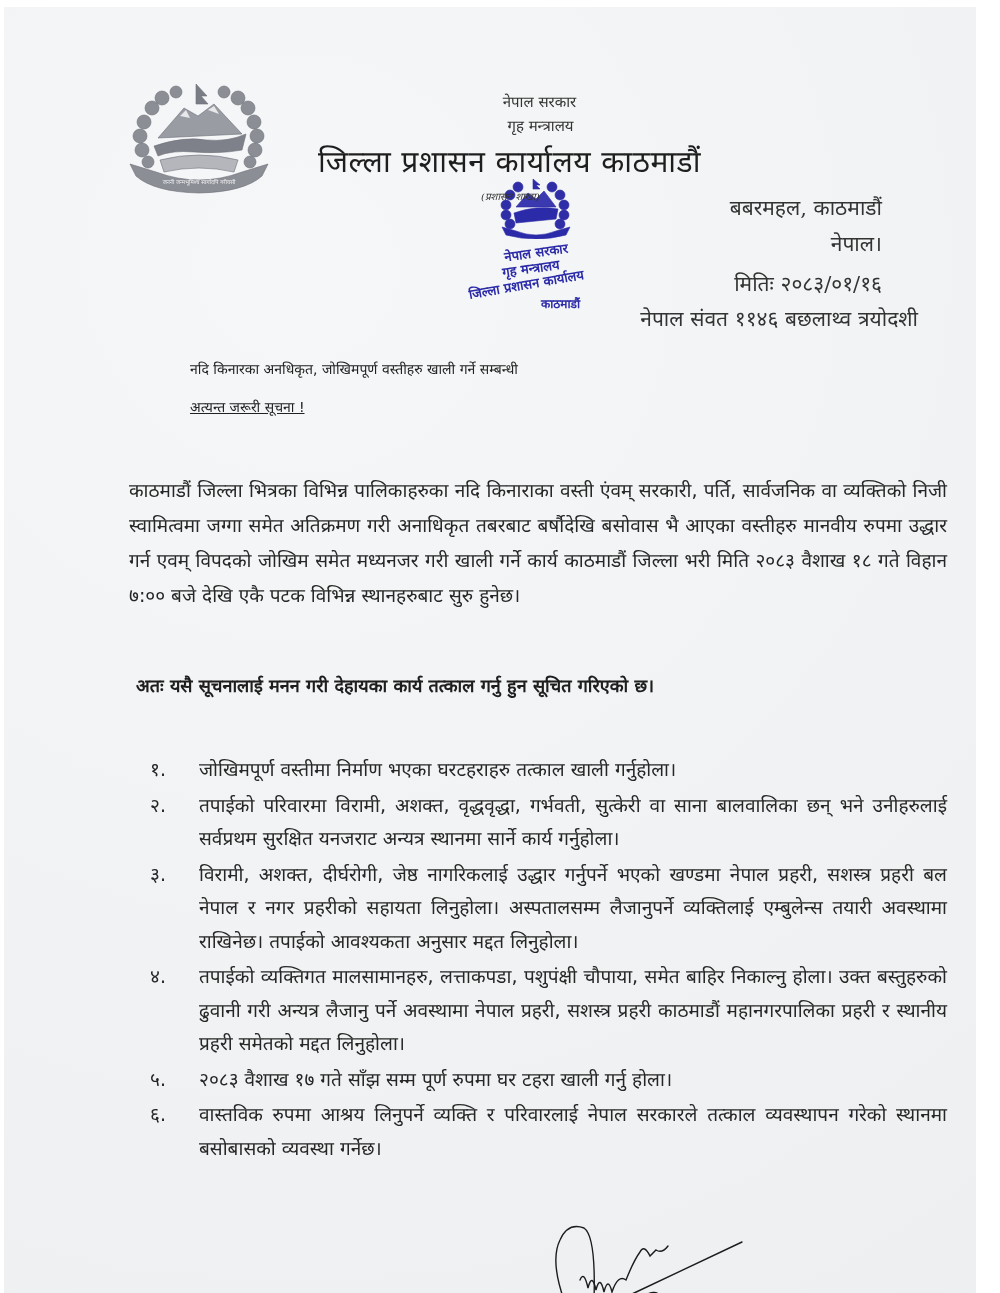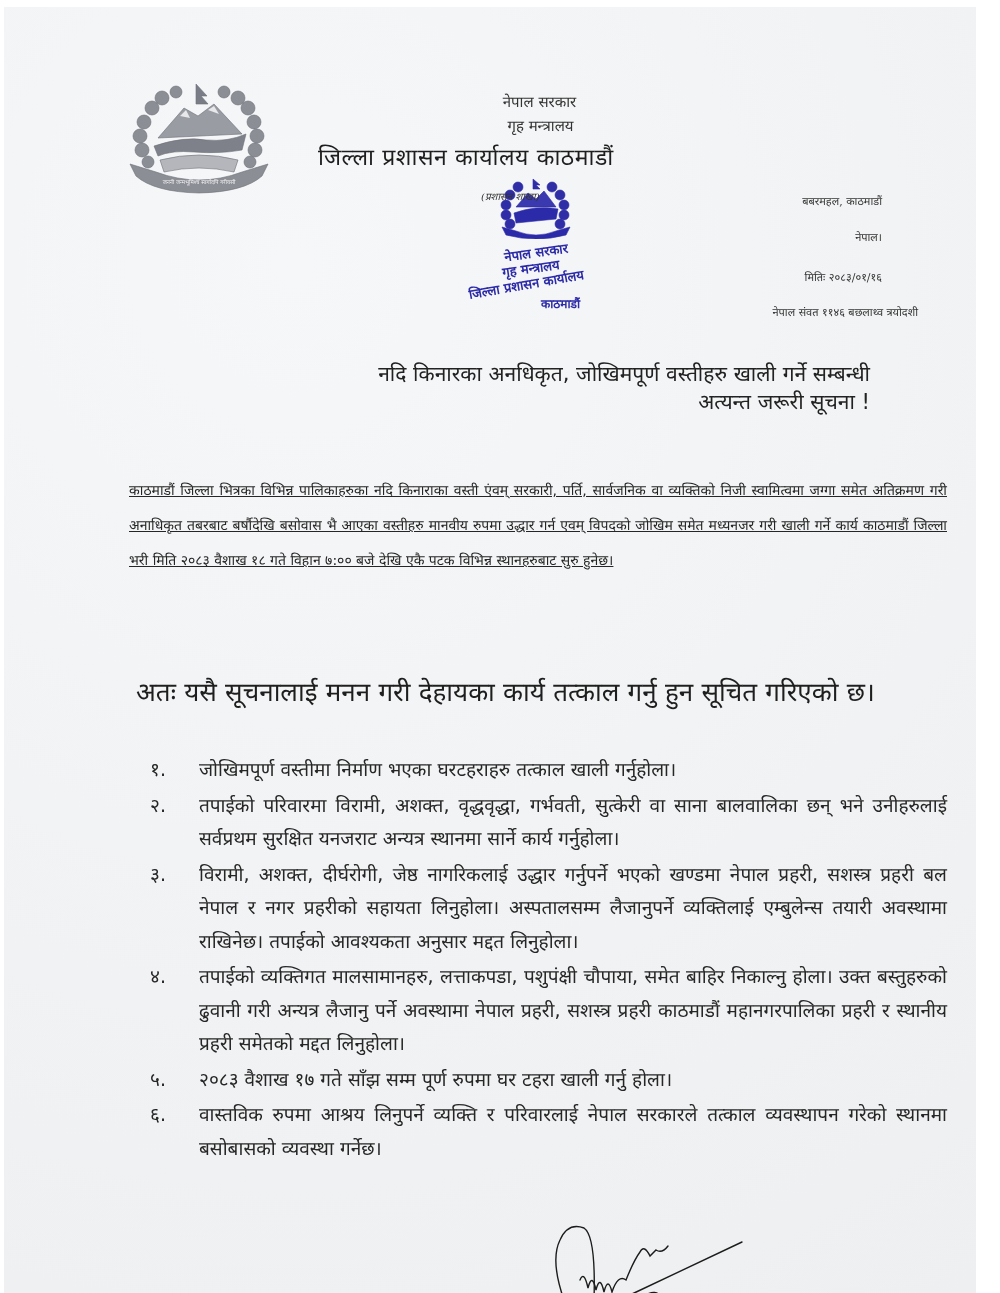--- a/index.html
+++ b/index.html
@@ -41,59 +41,58 @@
     }
 
     .hdr-small {
       font-size: 15px;
       color: #333;
       text-align: center;
       white-space: nowrap;
     }
     .office-title {
       font-family: "DejaVu Sans", sans-serif;
-      font-size: 23px;
+      font-size: 30px;
       color: #1e1e1e;
       white-space: nowrap;
       letter-spacing: 0.5px;
     }
     .branch {
       font-size: 10px;
       color: #333;
       white-space: nowrap;
       font-style: italic;
     }
     .right-info {
-      font-size: 11px;
+      font-size: 21px;
       color: #333;
       white-space: nowrap;
       text-align: left;
     }
 
     .subject {
       font-family: "DejaVu Sans", sans-serif;
-      font-size: 21px;
+      font-size: 14px;
       color: #222;
-      text-align: right;
+      text-align: left;
       white-space: nowrap;
     }
 
     .body-text {
       font-family: "DejaVu Sans", sans-serif;
-      font-size: 14px;
+      font-size: 19px;
       color: #262626;
       line-height: 35px;
       text-align: justify;
       text-align-last: left;
-      text-decoration: underline;
     }
     .lead {
       font-family: "DejaVu Sans", sans-serif;
-      font-size: 26px;
-      font-weight: normal;
+      font-size: 18px;
+      font-weight: bold;
       color: #1e1e1e;
       white-space: nowrap;
     }
     .list-item {
       display: flex;
       font-family: "DejaVu Sans", sans-serif;
       font-size: 19px;
       color: #262626;
       line-height: 33.5px;
     }
@@ -179,21 +178,21 @@
   </div>
 
   <div class="abs branch" style="left:477px; top:182px;">(प्रशासन शाखा)</div>
 
   <div class="abs right-info" style="right:94px; top:186px;">बबरमहल, काठमाडौं</div>
   <div class="abs right-info" style="right:94px; top:222px;">नेपाल।</div>
   <div class="abs right-info" style="right:94px; top:262px;">मितिः २०८३/०१/१६</div>
   <div class="abs right-info" style="right:58px; top:297px;">नेपाल संवत ११४६ बछलाथ्व त्रयोदशी</div>
 
   <div class="abs subject" style="left:186px; top:352px; width:680px;">नदि किनारका अनधिकृत, जोखिमपूर्ण वस्तीहरु खाली गर्ने सम्बन्धी</div>
-  <div class="abs subject" style="left:186px; top:380px; width:680px;">अत्यन्त जरूरी सूचना !</div>
+  <div class="abs subject" style="left:186px; top:390px; width:680px;text-decoration:underline;">अत्यन्त जरूरी सूचना !</div>
 
   <div class="abs body-text" style="left:125px; top:466px; width:818px;">काठमाडौं जिल्ला भित्रका विभिन्न पालिकाहरुका नदि किनाराका वस्ती एंवम् सरकारी, पर्ति, सार्वजनिक वा व्यक्तिको निजी स्वामित्वमा जग्गा समेत अतिक्रमण गरी अनाधिकृत तबरबाट बर्षौदेखि बसोवास भै आएका वस्तीहरु मानवीय रुपमा उद्धार गर्न एवम् विपदको जोखिम समेत मध्यनजर गरी खाली गर्ने कार्य काठमाडौं जिल्ला भरी मिति २०८३ वैशाख १८ गते विहान ७:०० बजे देखि एकै पटक विभिन्न स्थानहरुबाट सुरु हुनेछ।</div>
 
   <div class="abs lead" style="left:132px; top:666px;">अतः यसै सूचनालाई मनन गरी देहायका कार्य तत्काल गर्नु हुन सूचित गरिएको छ।</div>
 
   <div class="abs" style="left:146px; top:746px; width:797px;">
     <div class="list-item" style="margin-bottom:2px;">
       <span class="list-num">१.</span>
       <span class="list-text">जोखिमपूर्ण वस्तीमा निर्माण भएका घरटहराहरु तत्काल खाली गर्नुहोला।</span>
     </div>

